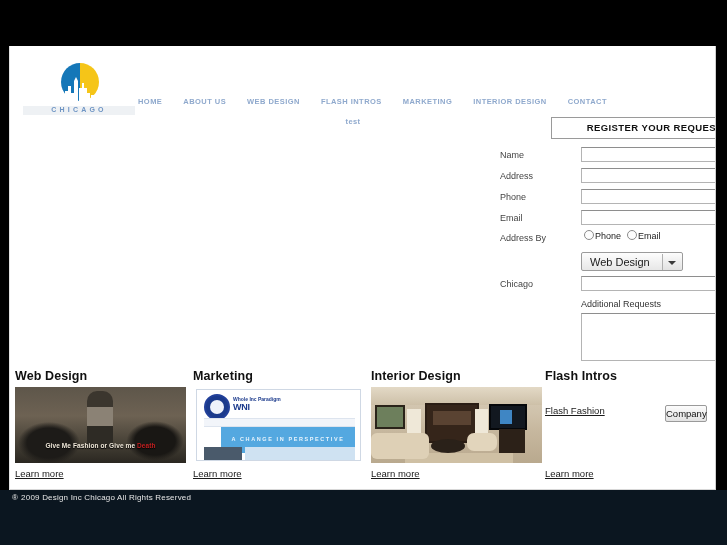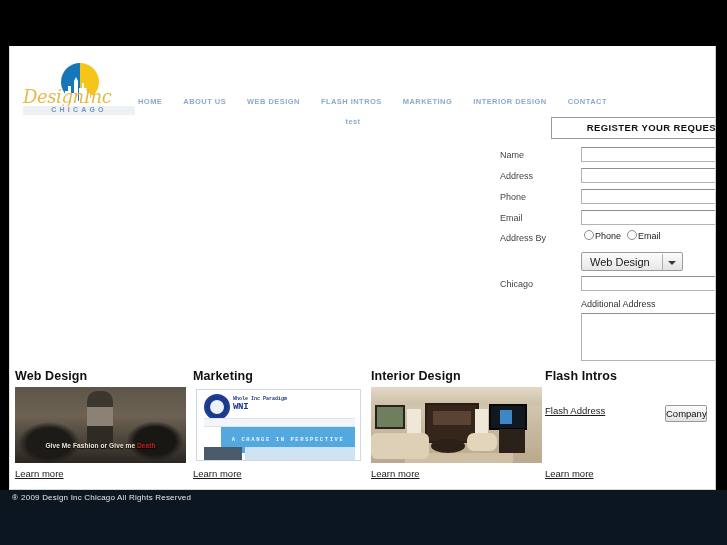--- a/index.html
+++ b/index.html
@@ -397,21 +397,21 @@
     text-shadow: 0 1px 1px #000;
   }
   #thumb-webdesign .cap2 {
     position:absolute; left:0; top:55px; width:171px; text-align:center;
     font-size:6.5px; font-weight:bold; color:#efe7d8; letter-spacing:0.1px;
     text-shadow: 0 1px 1px #000;
   }
   #thumb-webdesign .cap2 em { color:#c22020; font-style:normal; }
 
   
-  #thumb-marketing .thumb-art { background:#ffffff;font-family:Liberation Mono, monospace; }
+  #thumb-marketing .thumb-art { background:#ffffff; }
   #thumb-marketing .wframe { position:absolute; left:3px; top:2px; width:165px; height:72px; background:#ffffff; border:1px solid #cfd8e4; box-sizing:border-box; }
   #thumb-marketing .seal { position:absolute; left:7px; top:4px; width:22px; height:22px; border-radius:50%; background:#1b3a8c; border:2px solid #22409a; }
   #thumb-marketing .seal i { position:absolute; left:4px; top:4px; width:14px; height:14px; border-radius:50%; background:#eef2fb; }
   #thumb-marketing .brand { position:absolute; left:36px; top:6px; font-size:5px; font-weight:bold; color:#1b3a8c; }
   #thumb-marketing .brandbig { position:absolute; left:36px; top:12px; font-size:9px; font-weight:bold; color:#1b3a8c; letter-spacing:-0.3px; }
   #thumb-marketing .navbar { position:absolute; left:7px; top:28px; width:151px; height:7px; background:#f2f5fa; border-top:1px solid #dde4ee; border-bottom:1px solid #dde4ee; }
   #thumb-marketing .hero { position:absolute; left:24px; top:37px; width:134px; height:26px; background:#54a8e0; }
   #thumb-marketing .herotext { position:absolute; left:0; top:9px; width:134px; text-align:center; font-size:5.5px; font-weight:bold; color:#e8f4fd; letter-spacing:1.6px; }
   #thumb-marketing .ph { position:absolute; left:7px; top:57px; width:38px; height:13px; background:#4a5a6b; }
   #thumb-marketing .bd { position:absolute; left:48px; top:57px; width:110px; height:13px; background:#cfe2f2; }
@@ -470,21 +470,20 @@
       <a id="logo-block" href="#">
         <span id="logo-circle-wrap">
           <span class="logo-half left"></span>
           <span class="logo-half right"></span>
           <svg id="logo-skyline" viewBox="0 0 30 26">
             <path d="M0 26 L0 16 L3 16 L3 11 L6 11 L6 18 L9 18 L9 6 L11 2 L13 6 L13 26 Z" fill="#ffffff"></path>
             <path d="M14 26 L14 13 L17 13 L17 8 L19 8 L19 13 L22 13 L22 18 L25 18 L25 26 Z" fill="#ffffff"></path>
             <rect x="26" y="20" width="4" height="6" fill="#ffffff"></rect>
           </svg>
         </span>
-        <span id="logo-wordmark">DesignInc</span>
         <span id="logo-subline-bar"></span>
         <span id="logo-subline">CHICAGO</span>
       </a>
 
       <div id="main-nav">
         <a class="nav-item" href="#">HOME</a><span class="nav-gap"></span><a class="nav-item" href="#">ABOUT US</a><span class="nav-gap"></span><a class="nav-item" href="#">WEB DESIGN</a><span class="nav-gap"></span><a class="nav-item" href="#">FLASH INTROS</a><span class="nav-gap"></span><a class="nav-item" href="#">MARKETING</a><span class="nav-gap"></span><a class="nav-item" href="#">INTERIOR DESIGN</a><span class="nav-gap"></span><a class="nav-item" href="#">CONTACT</a>
       </div>
 
       <div id="nav-sub-row">
         <a id="nav-sub-item" href="#">test</a>
@@ -530,21 +529,21 @@
             <span id="service-select-arrow"></span>
           </span>
         </div>
       </div>
 
       <div id="company-row">
         <label class="field-label">Chicago</label>
         <input class="field-input" type="text" placeholder="" style="">
       </div>
 
-      <label id="additional-label">Additional Address</label>
+      <label id="additional-label">Additional Requests</label>
       <textarea id="additional-textarea" placeholder="" style=""></textarea>
 
     </div>
 
     <button id="submit-button">Company</button>
 
     <div id="promo-row">
 
       <div class="promo-col" style="left:5px;">
         <div class="promo-title">Web Design</div>
@@ -598,21 +597,21 @@
             <span class="ottoman"></span>
             <span class="chair"></span>
             <span class="shelf"></span>
           </div>
         </div>
         <a class="promo-link" href="#">Learn more</a>
       </div>
 
       <div class="promo-col" style="left:535px;">
         <div class="promo-title">Flash Intros</div>
-        <a class="flash-required-link" href="#">Flash Address</a>
+        <a class="flash-required-link" href="#">Flash Fashion</a>
         <a class="promo-link" href="#">Learn more</a>
       </div>
 
     </div>
 
     <div id="promo-bottom-rule"></div>
 
   </div>
 
   <div id="footer-text">

